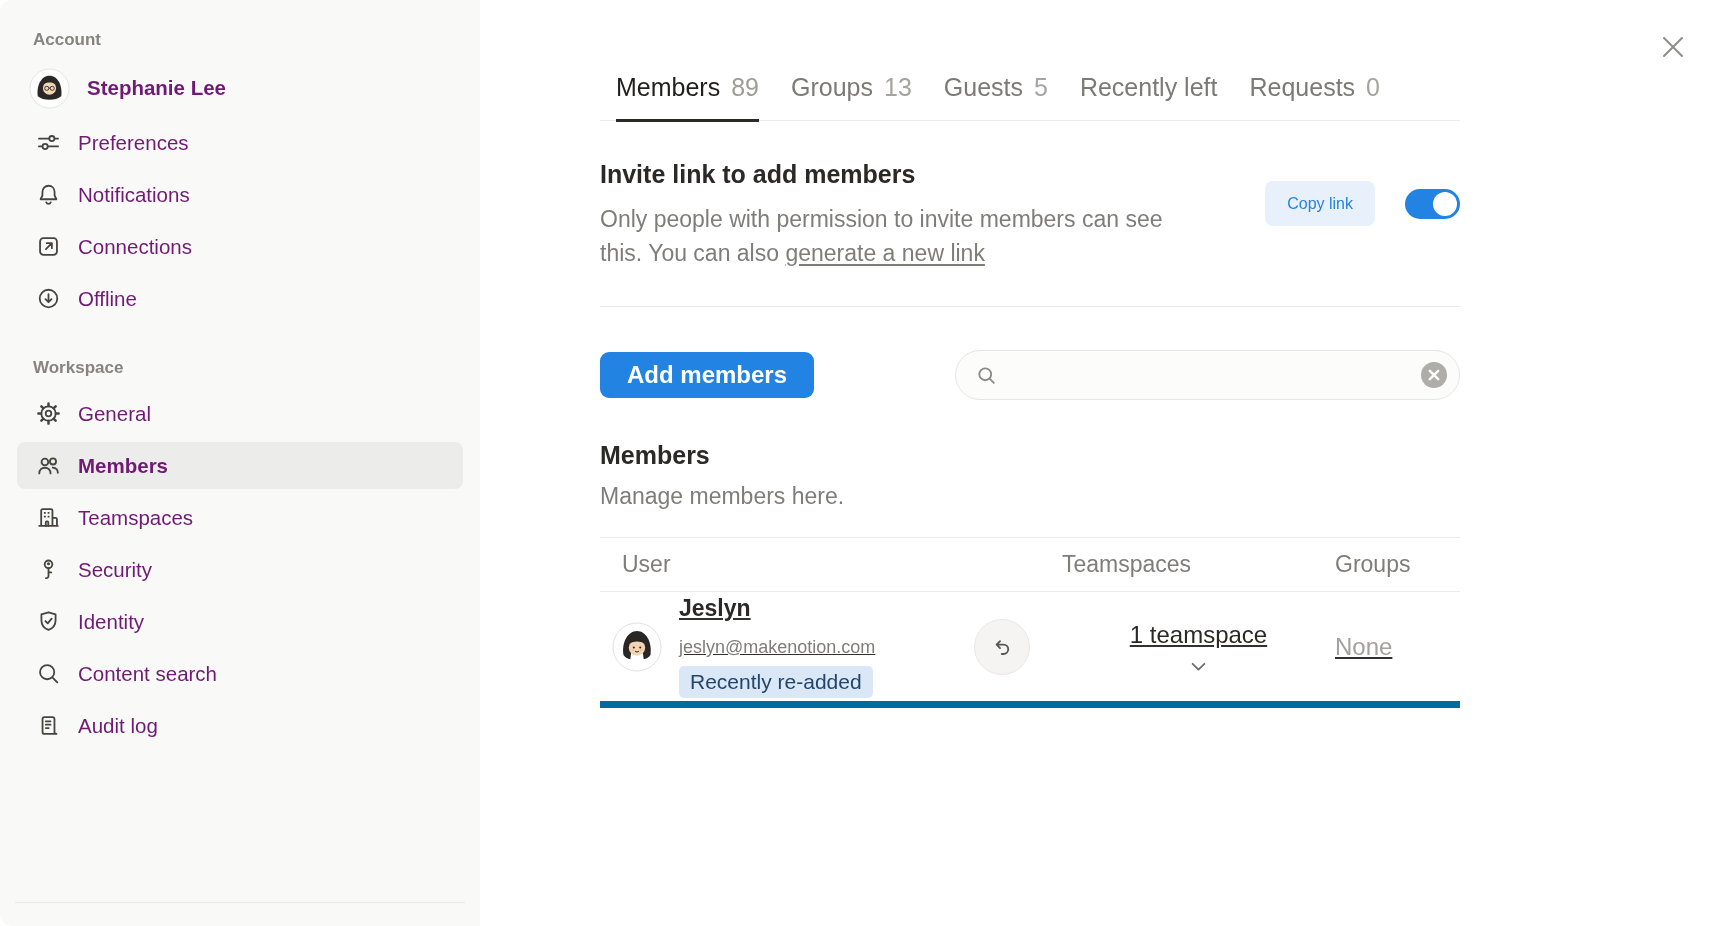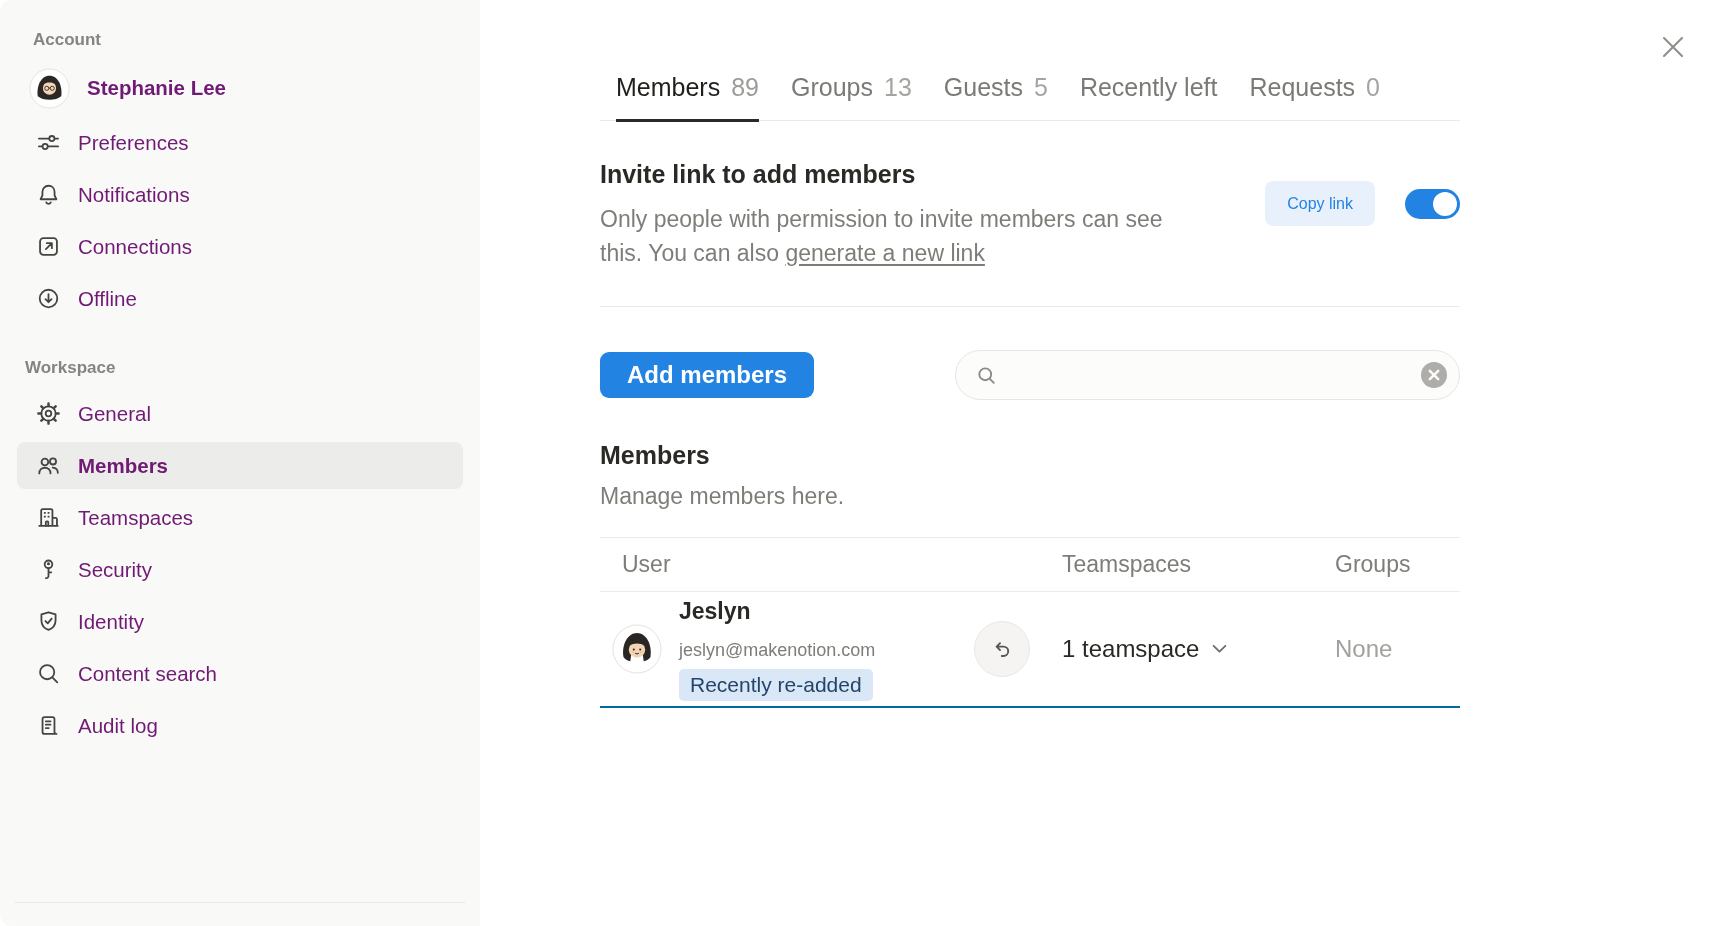--- a/index.html
+++ b/index.html
@@ -3,21 +3,21 @@
 <meta charset="utf-8">
 <style>
   * { box-sizing: border-box; }
   html,body { margin:0; padding:0; width:1720px; height:926px; background:#fff; }
   body { font-family:"Liberation Sans","DejaVu Sans",sans-serif; color:#32312D; }
   .app { width:1720px; height:926px; display:flex; border-radius:12px; overflow:hidden; background:#fff; }
 
   
   .sidebar { width:480px; flex:none; background:#F9F9F8; padding:30px 17px 0; position:relative; }
   .section-label { font-size:17px; font-weight:700; color:#85847F; margin:0 0 12px 16px; }
-  .section-label.ws { margin-top:36px;margin-left:8px; }
+  .section-label.ws { margin-top:36px; }
   .nav { display:flex; flex-direction:column; gap:5px; }
   .nav-item { display:flex; align-items:center; height:47px; padding:0 16px; border-radius:8px;
               gap:15px; font-size:20.5px; color:#701a75; cursor:pointer; }
   .nav-item.selected { background:#ECECEA; font-weight:700; }
   .nav-item .icon { width:30px; height:30px; display:flex; align-items:center; justify-content:center; flex:none; }
   .nav-item .icon svg { width:27px; height:27px; }
   .nav-item.account-user { height:52px; font-weight:600; }
   .avatar40 { width:41px; height:41px; flex:none; margin:0 2px 0 -4px; }
   .sidebar-divider { position:absolute; left:15px; right:15px; top:902px; height:1px; background:#E9E8E5; }
 
@@ -56,31 +56,31 @@
                   color:#32312D; font-family:inherit; }
   .clear-btn { width:28px; height:28px; border:none; background:transparent; padding:0; display:flex; cursor:pointer; flex:none; }
 
   .members-title { margin:41px 0 0; font-size:25px; font-weight:600; color:#2A2925; }
   .members-sub { margin:13px 0 0; font-size:23px; color:#7E7D78; }
 
   .table { margin-top:27px; }
   .thead { display:grid; grid-template-columns:440px 273px 1fr; padding-left:22px; height:55px; align-items:center;
            border-top:1px solid #ECEBE9; border-bottom:1px solid #ECEBE9; font-size:23px; color:#7E7D78; }
   .trow { display:grid; grid-template-columns:450px 273px 1fr; padding-left:12px; height:116px; align-items:center;
-          border-bottom:2px solid #0369a1; }
+          border-bottom:7px solid #0369a1;text-decoration:underline; }
   .user-cell { display:flex; align-items:center; gap:17px; }
   .avatar50 { width:50px; height:50px; flex:none; }
   .user-name { font-size:23px; font-weight:700; color:#2A2925; }
   .user-email { font-size:18px; color:#7E7D78; margin-top:15px; }
   .badge { display:inline-block; margin-top:8px; background:#D9E7F7; color:#24456B; font-size:21px;
            padding:4px 11px; border-radius:5px; }
   .undo-btn { width:56px; height:56px; border-radius:50%; background:#F5F4F2; border:1px solid #E9E8E5;
               margin-left:auto; margin-right:32px; display:flex; align-items:center; justify-content:center;
               cursor:pointer; flex:none; }
-  .teamspace-cell { display:flex; align-items:center; gap:13px; font-size:24px; color:#2A2925; cursor:pointer; }
+  .teamspace-cell { display:flex; align-items:center; gap:13px; font-size:24px; color:#2A2925; cursor:pointer;flex-direction:column; }
   .groups-cell { font-size:24px; color:#A3A19D; }
 
   .sicon { stroke:#45443F; fill:none; stroke-width:1.6; stroke-linecap:round; stroke-linejoin:round; }
 </style>
 </head>
 <body>
 
 <div class="app">
 
   <aside class="sidebar">

